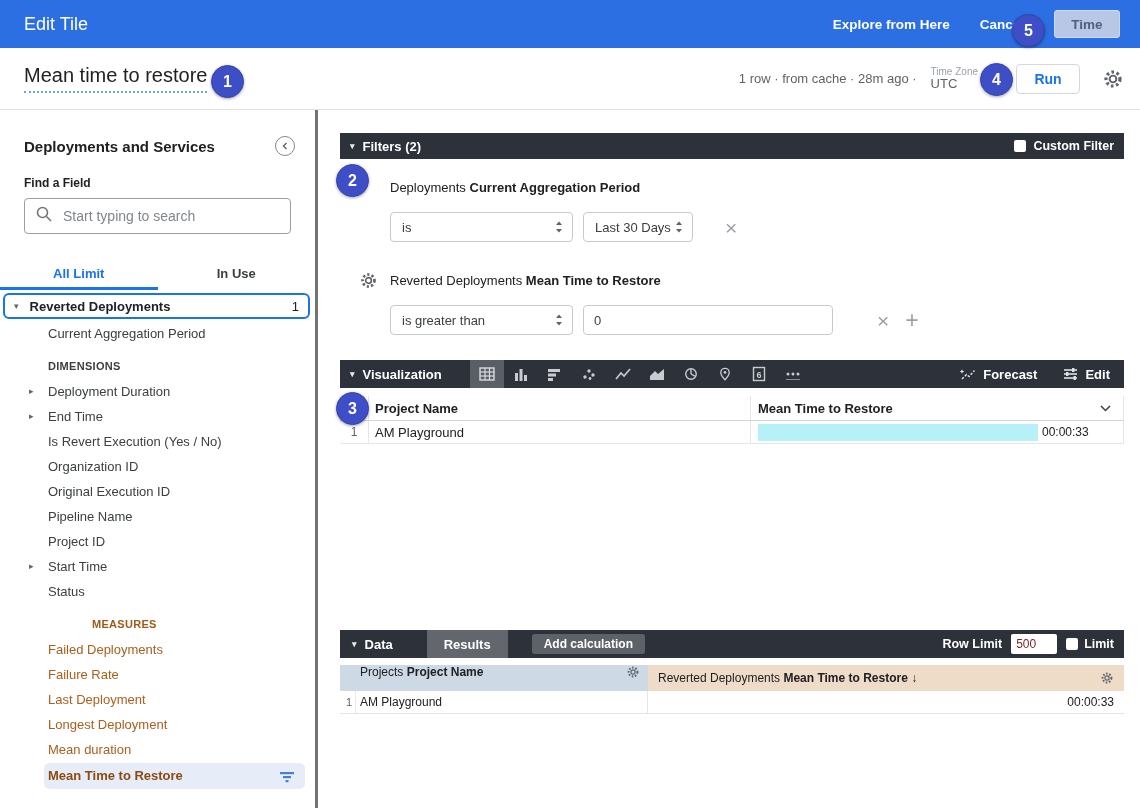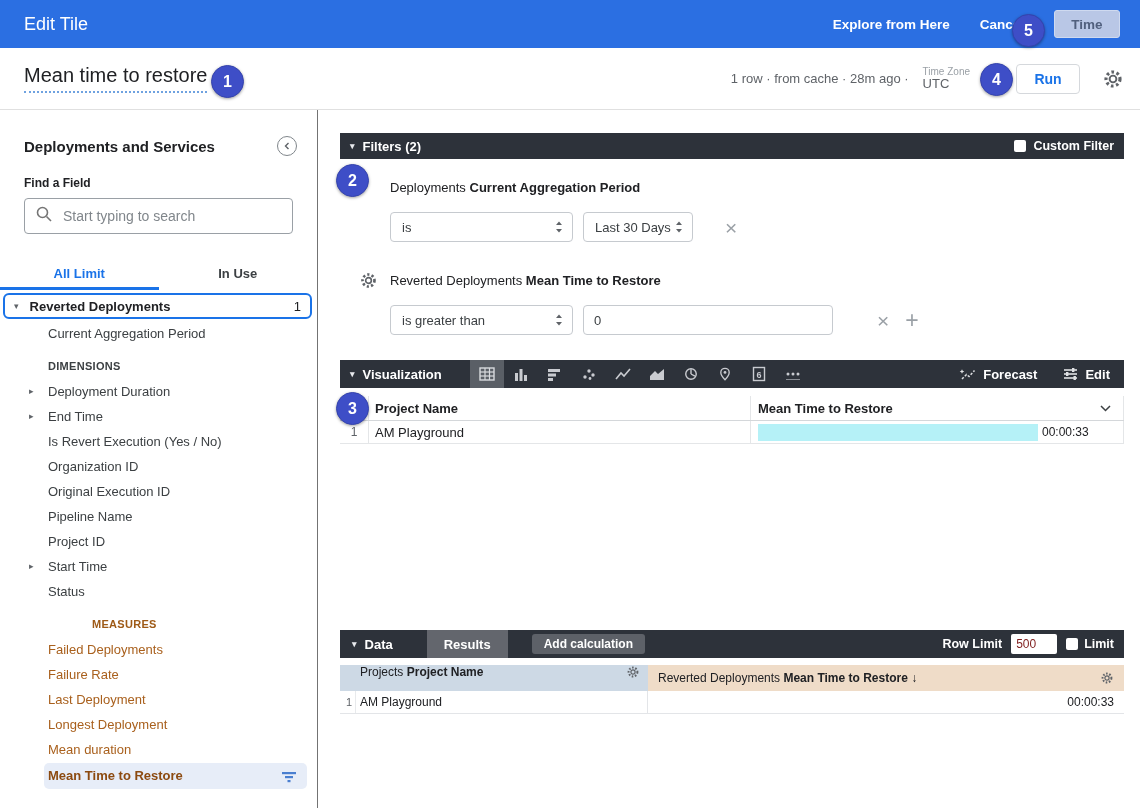--- a/index.html
+++ b/index.html
@@ -19,26 +19,26 @@
   
   .titlebar { position:absolute; left:0; top:48px; width:1140px; height:62px; background:#fff;
               border-bottom:1px solid #e0e0e0; display:flex; align-items:center; padding:0 16px 0 24px; }
   .tile-title { font-size:20px; color:#202124; border-bottom:2px dotted #6fa2e0; padding-bottom:4px; }
   .titlebar-right { margin-left:auto; display:flex; align-items:center; gap:14px; }
   .status-text { font-size:13px; color:#5f6368;margin-left:24px; }
   .tz-block { display:flex; flex-direction:column; line-height:1.1; }
   .tz-label { font-size:10px; color:#9aa0a6; }
   .tz-value { font-size:13px; color:#5f6368; }
   .run-btn { width:64px; height:30px; background:#fff; border:1px solid #d5d8dc; border-radius:4px;
-             color:#1a73e8; font-size:14px; font-weight:bold; display:flex; align-items:center; justify-content:center; margin-left:32px; }
+             color:#1a73e8; font-size:14px; font-weight:bold; display:flex; align-items:center; justify-content:center; margin-left:24px; }
   .gear-lg { margin-left:8px; display:flex; }
 
   
   .sidebar { position:absolute; left:0; top:110px; width:318px; height:698px; background:#fff;
-             border-right:1px solid #737373; }
+             border-right:3px solid #737373; }
   .sb-title-row { margin:26px 20px 0 24px; display:flex; align-items:center; justify-content:space-between; }
   .sb-title { font-size:15px; font-weight:bold; color:#202124; }
   .collapse-circle { width:20px; height:20px; border:1.5px solid #80868b; border-radius:50%;
                      display:flex; align-items:center; justify-content:center; }
   .find-label { margin:20px 24px 0; font-size:12px; font-weight:bold; color:#202124; }
   .search-box { margin:8px 24px 0; height:36px; border:1px solid #9aa0a6; border-radius:4px;
                 display:flex; align-items:center; padding:0 10px; gap:10px; }
   .search-box input { border:none; outline:none; font-size:14px; color:#3c4043; width:100%;
                       font-family:"Liberation Sans",sans-serif; }
   .search-box input::placeholder { color:#80868b; }

